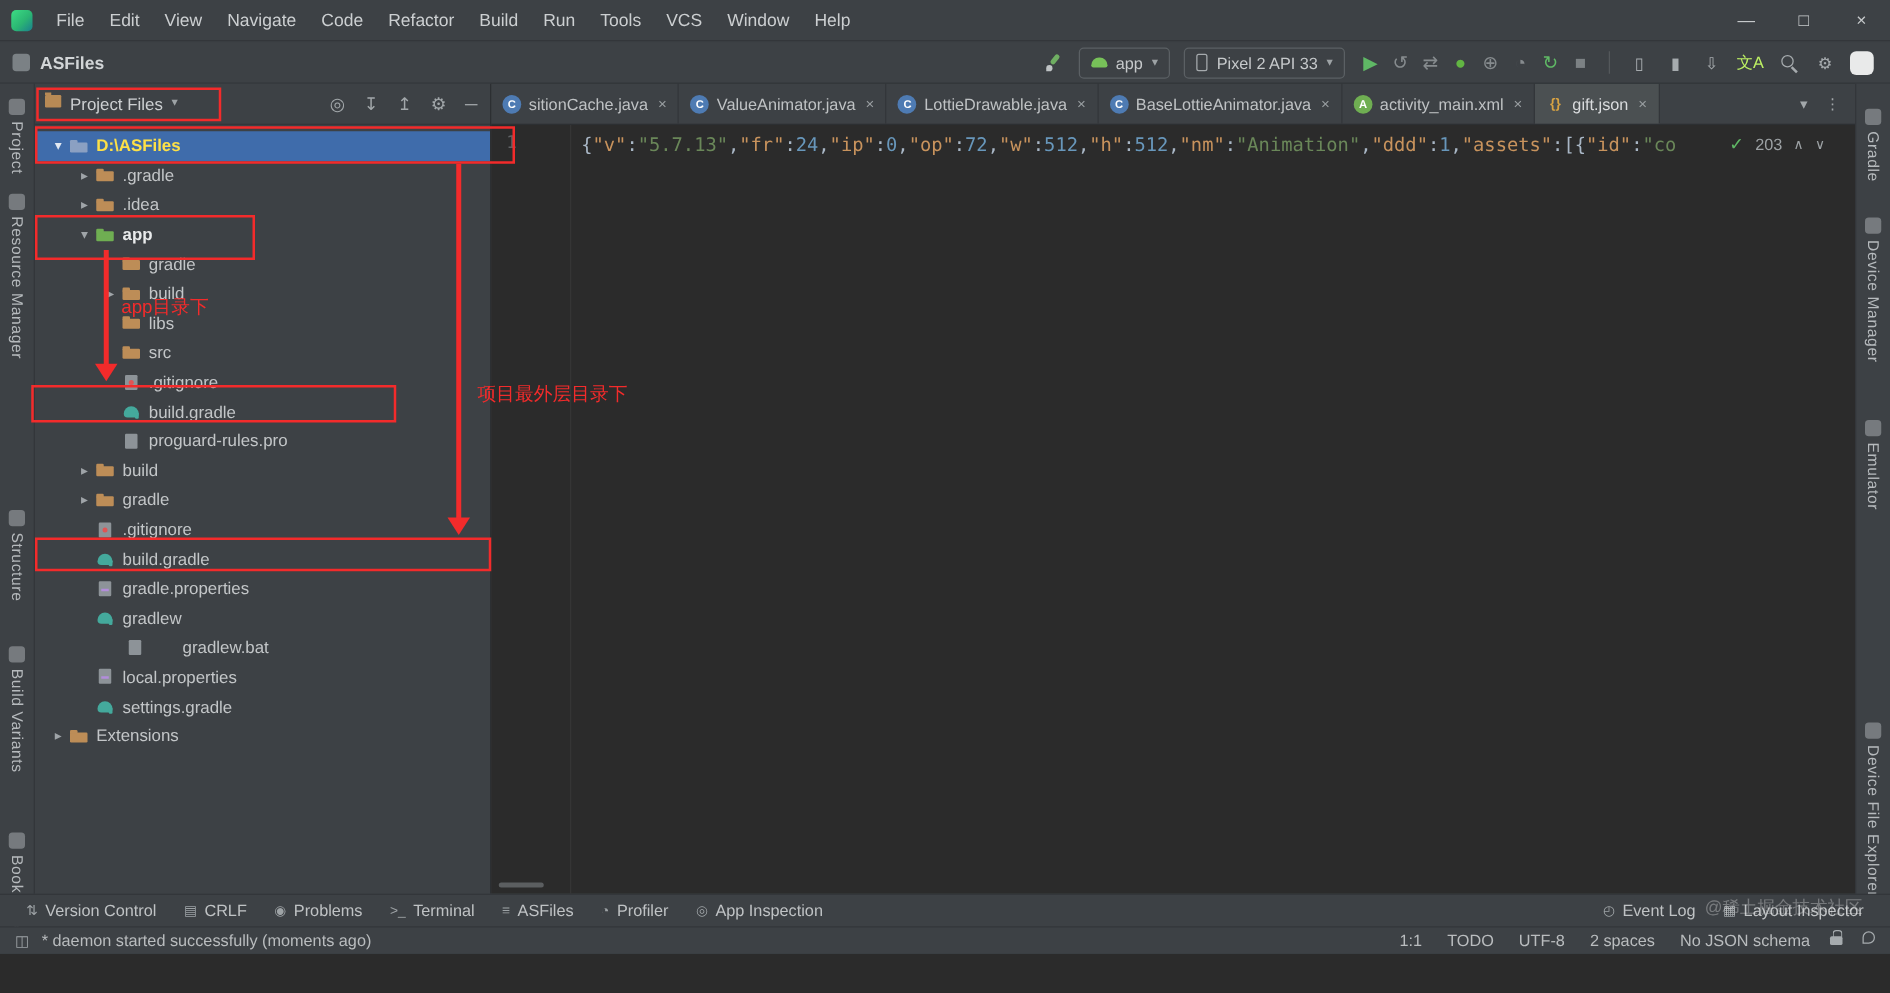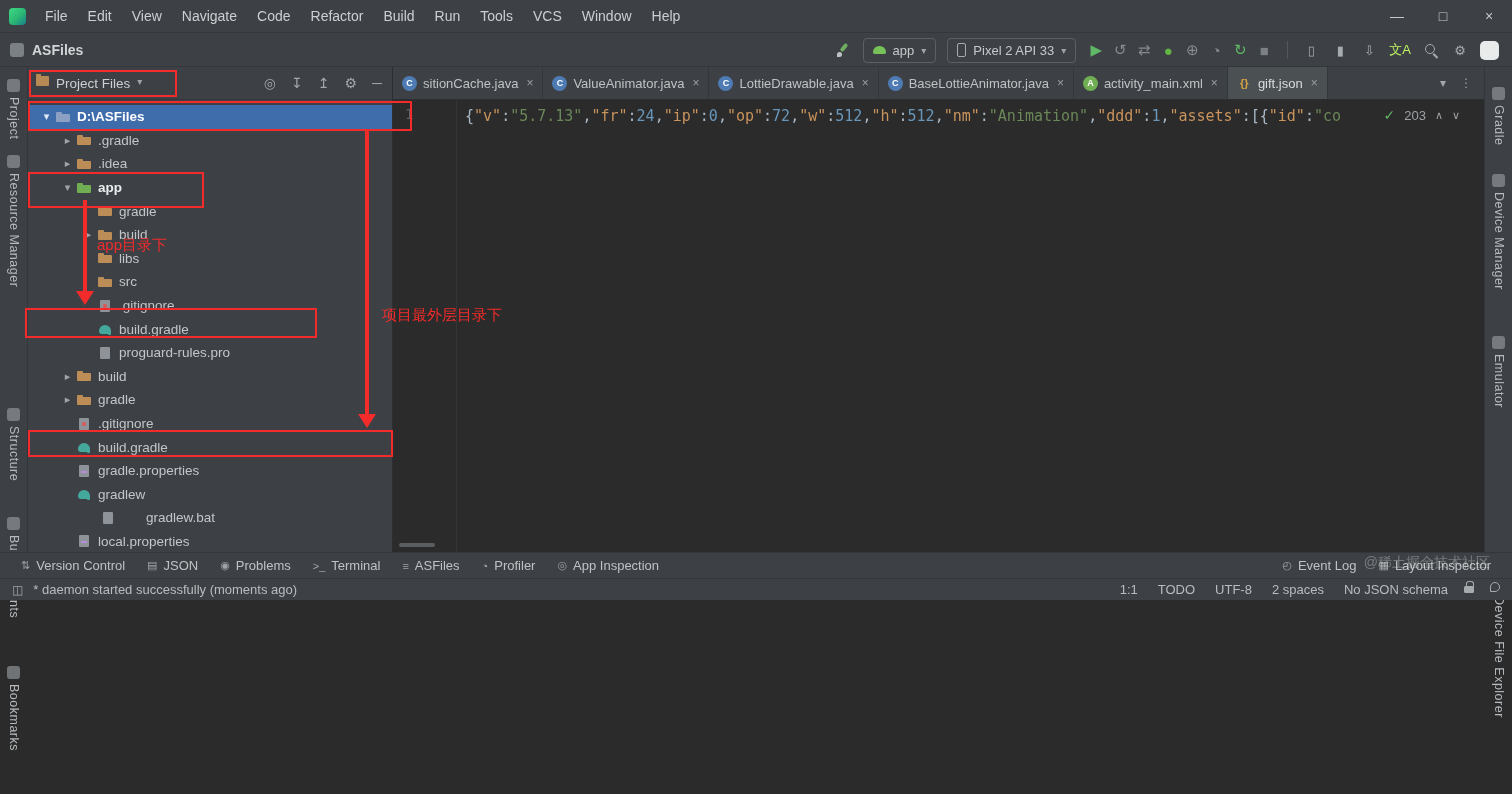--- a/index.html
+++ b/index.html
@@ -1,18 +1,18 @@
 <!DOCTYPE html>
 <html><head>
 <meta charset="utf-8">
 <style>
   *{margin:0;padding:0;box-sizing:border-box;}
   html,body{width:1512px;height:794px;overflow:hidden;background:#2b2b2b;
     font-family:"Liberation Sans",sans-serif;}
-  .app{position:relative;width:1512px;height:600px;background:#3d4145;color:#c3c6c8;font-size:14px;}
+  .app{position:relative;width:1512px;height:763px;background:#3d4145;color:#c3c6c8;font-size:14px;}
 
   
   .titlebar{position:absolute;left:0;top:0;right:0;height:33px;display:flex;align-items:center;
     background:#3d4145;border-bottom:1px solid #33363a;}
   .as-logo{width:17px;height:17px;margin:0 9px 0 9px;border-radius:4px;flex:none;
     background:linear-gradient(135deg,#3ddc84 0%,#2bb673 55%,#1a7f8e 100%);}
   .menubar{display:flex;height:100%;align-items:center;}
   .menu-item{padding:0 10px;height:100%;display:flex;align-items:center;color:#cccfd1;cursor:default;}
   .title-center{position:absolute;left:50%;transform:translateX(-50%);top:0;height:33px;
     display:flex;align-items:center;color:#9b9fa3;}
@@ -73,21 +73,21 @@
   .mini-folder{width:13px;height:10px;background:#b78a55;border-radius:1px;position:relative;}
   .mini-folder::before{content:"";position:absolute;left:0;top:-2px;width:5px;height:2px;background:#b78a55;}
   .pp-actions{margin-left:auto;display:flex;gap:15px;color:#a2a7aa;font-size:14px;}
   .pp-act{cursor:default;}
   .tree{flex:1;overflow:hidden;padding-top:5px;position:relative;}
   .tree-row{height:23.6px;display:flex;align-items:center;font-size:13.5px;color:#c3c6c8;white-space:nowrap;}
   .tree-row.selected{background:#3f6cab;color:#fff;}
   .chevron{width:17px;flex:none;text-align:center;color:#9fa4a8;font-size:11px;}
   .tree-row.selected .chevron{color:#e2e9f2;}
   .tlabel.bold{font-weight:bold;color:#e9ebec;}
-  .tree-row.selected .tlabel{font-weight:bold;color:#ffffff;}
+  .tree-row.selected .tlabel{font-weight:bold;color:#fde047;}
 
   
   .ticon{width:16px;height:16px;position:relative;margin-right:6px;flex:none;}
   .ic-folder::before,.ic-project-folder::before,.ic-module-folder::before{content:"";position:absolute;
     left:1px;top:5px;width:14px;height:8px;background:#bd8d57;border-radius:1px;}
   .ic-folder::after,.ic-project-folder::after,.ic-module-folder::after{content:"";position:absolute;
     left:1px;top:3px;width:6px;height:3px;background:#bd8d57;border-radius:1px 1px 0 0;}
   .ic-project-folder::before,.ic-project-folder::after{background:#8ba0c2;}
   .ic-module-folder::before,.ic-module-folder::after{background:#6fae52;}
   .ic-text-file::before,.ic-git-file::before,.ic-properties-file::before{content:"";position:absolute;
@@ -448,21 +448,21 @@
   </div>
 
   <div class="bottombar">
     <div style="display:flex;height:100%;">
         <div class="bb-item">
           <span class="bb-ic">⇅</span>
           <span class="bb-label">Version Control</span>
         </div>
         <div class="bb-item">
           <span class="bb-ic">▤</span>
-          <span class="bb-label">JSON</span>
+          <span class="bb-label">CRLF</span>
         </div>
         <div class="bb-item">
           <span class="bb-ic">◉</span>
           <span class="bb-label">Problems</span>
         </div>
         <div class="bb-item">
           <span class="bb-ic">&gt;_</span>
           <span class="bb-label">Terminal</span>
         </div>
         <div class="bb-item">

